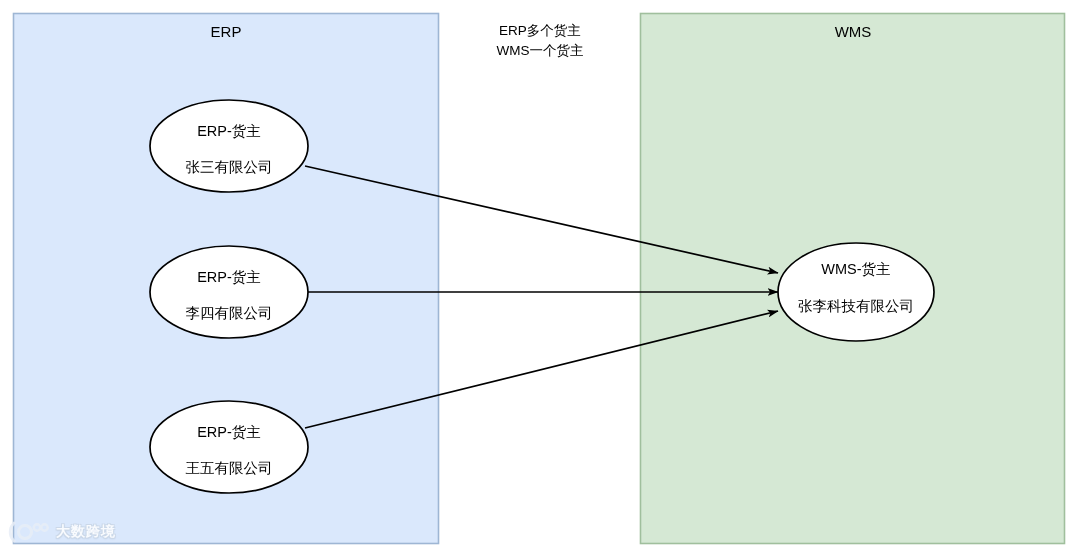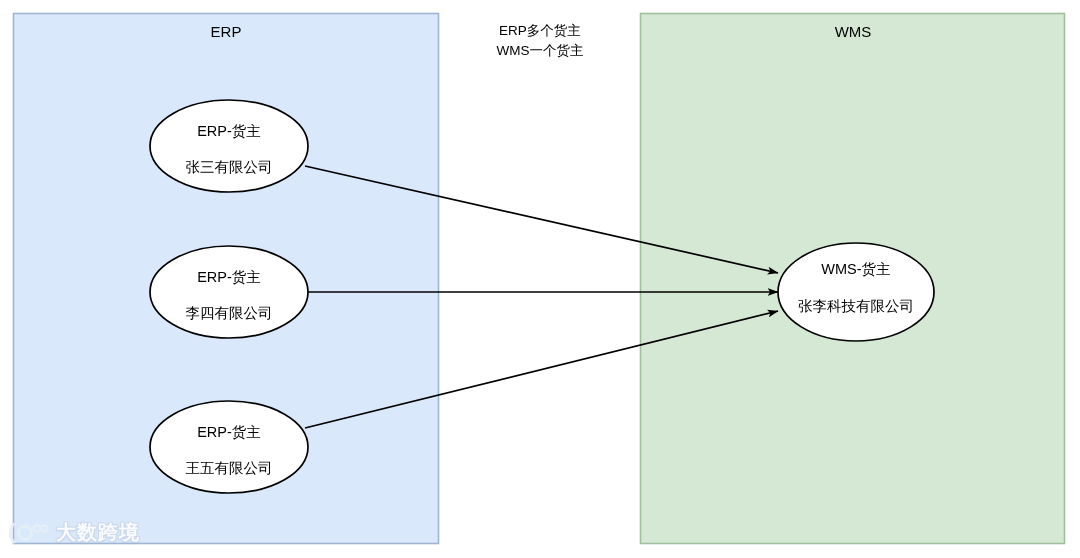--- a/index.html
+++ b/index.html
@@ -49,21 +49,21 @@
     opacity: 0.85;
     pointer-events: none;
   }
   #watermark .wm-logo {
     width: 42px;
     height: 26px;
     position: relative;
   }
   #watermark .wm-text {
     font-family: "Liberation Sans", "DejaVu Sans", sans-serif;
-    font-size: 20px;
+    font-size: 14px;
     font-weight: bold;
     color: #ffffff;
     letter-spacing: 1px;
     text-shadow:
       -1px -1px 0 #c9d6e6,
        1px -1px 0 #c9d6e6,
       -1px  1px 0 #c9d6e6,
        1px  1px 0 #c9d6e6,
        0    1px 2px rgba(140,160,185,0.55);
   }

